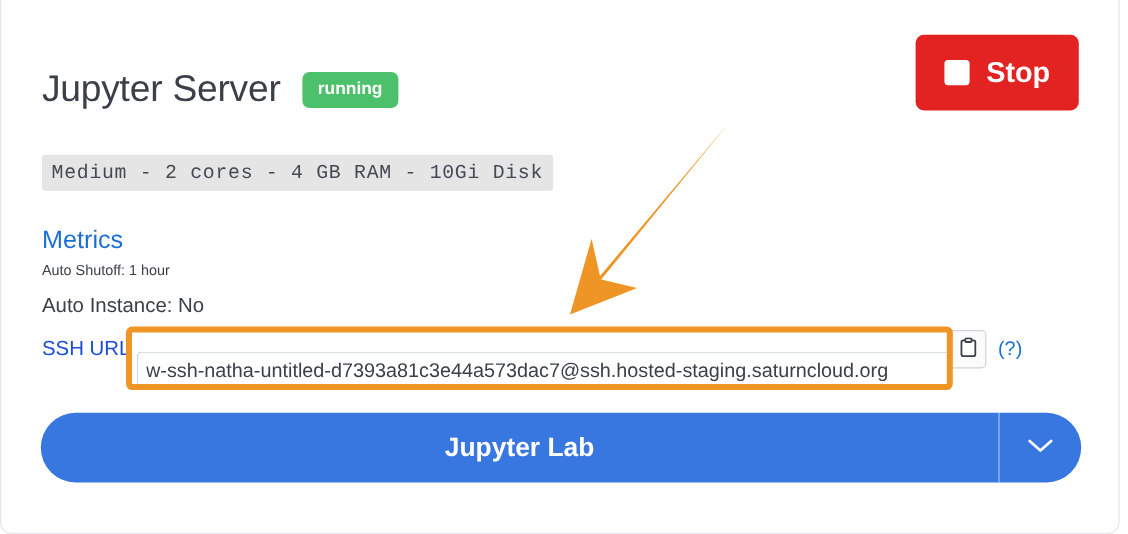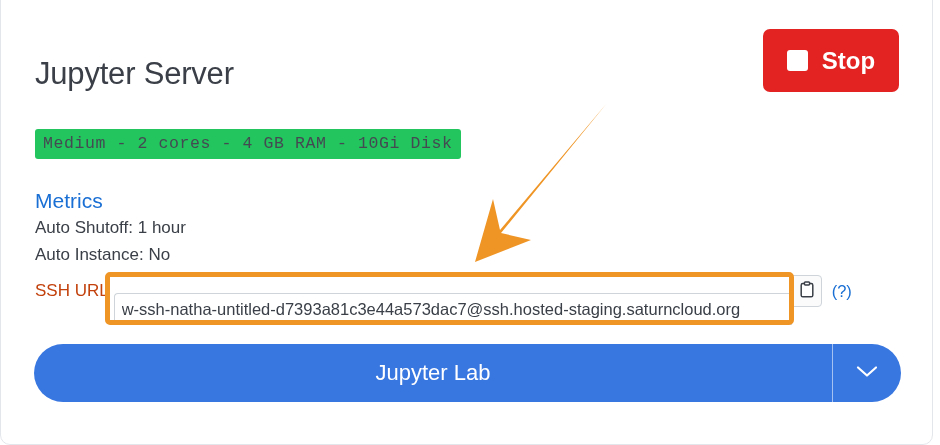--- a/index.html
+++ b/index.html
@@ -95,21 +95,21 @@
     font-weight: 700;
     margin-left: 14px;
     color: #ffffff;
   }
 
   
   #spec-line {
     position: absolute;
     left: 34px;
     top: 138px;
-    background: #22c55e;
+    background: #e5e5e5;
     color: #454a52;
     font-family: "Liberation Mono", monospace;
     font-size: 16.5px;
     padding: 5px 8px 6px 8px;
     border-radius: 3px;
     white-space: nowrap;
     letter-spacing: 0.6px;
   }
 
   
@@ -120,21 +120,21 @@
     font-size: 21px;
     color: #1a6fd4;
     text-decoration: none;
     cursor: pointer;
   }
 
   #auto-shutoff {
     position: absolute;
     left: 34px;
     top: 227px;
-    font-size: 17px;
+    font-size: 12px;
     color: #3b4048;
     white-space: nowrap;
   }
   #spot-instance {
     position: absolute;
     left: 34px;
     top: 254px;
     font-size: 17px;
     color: #3b4048;
     white-space: nowrap;
@@ -144,21 +144,21 @@
   #ssh-row {
     position: absolute;
     left: 34px;
     top: 283px;
     height: 34px;
     display: flex;
     align-items: center;
   }
   #ssh-label {
     font-size: 17px;
-    color: #c2410c;
+    color: #1d4ed8;
     white-space: nowrap;
     margin-right: 5px;
   }
   #ssh-input {
     width: 678px;
     height: 32px;
     box-sizing: border-box;
     border: 1px solid #ced4da;
     border-right: none;
     border-radius: 4px 0 0 4px;
@@ -226,21 +226,21 @@
     display: flex;
     align-items: stretch;
     overflow: hidden;
   }
   #launch-button {
     flex: 1 1 auto;
     background: transparent;
     border: none;
     color: #ffffff;
     font-size: 22px;
-    font-weight: 400;
+    font-weight: 700;
     font-family: "Liberation Sans", sans-serif;
     cursor: pointer;
     display: flex;
     align-items: center;
     justify-content: center;
     padding: 0;
   }
   #launch-divider {
     width: 1px;
     background: rgba(255,255,255,0.55);
@@ -260,20 +260,21 @@
 </style>
 </head>
 <body>
 
 <div id="card">
 
   <div id="header-row">
 
     <div id="title-wrap">
       <span id="page-title">Jupyter Server</span>
+      <span id="status-badge">running</span>
     </div>
 
     <button id="stop-button">
       <span id="stop-square"></span>
       <span id="stop-label">Stop</span>
     </button>
 
   </div>
 
   <div id="spec-line">Medium - 2 cores - 4 GB RAM - 10Gi Disk</div>

